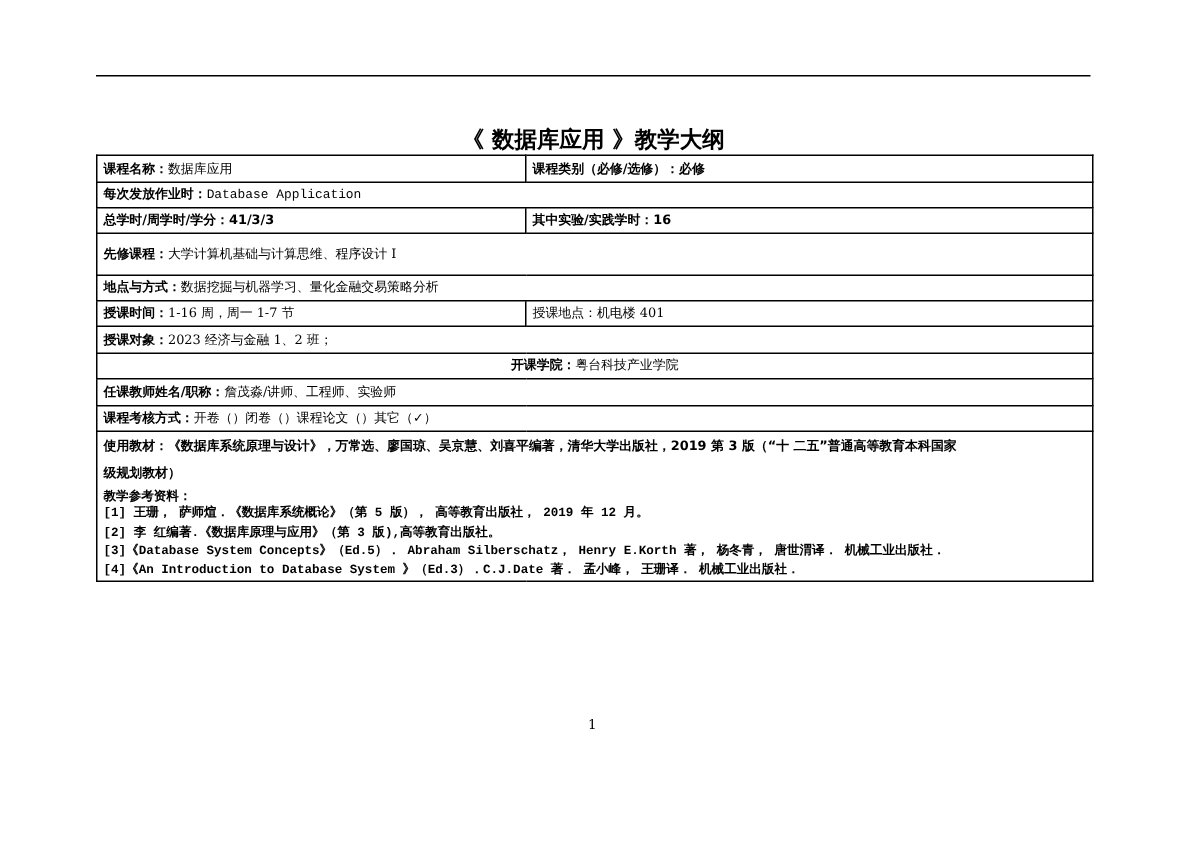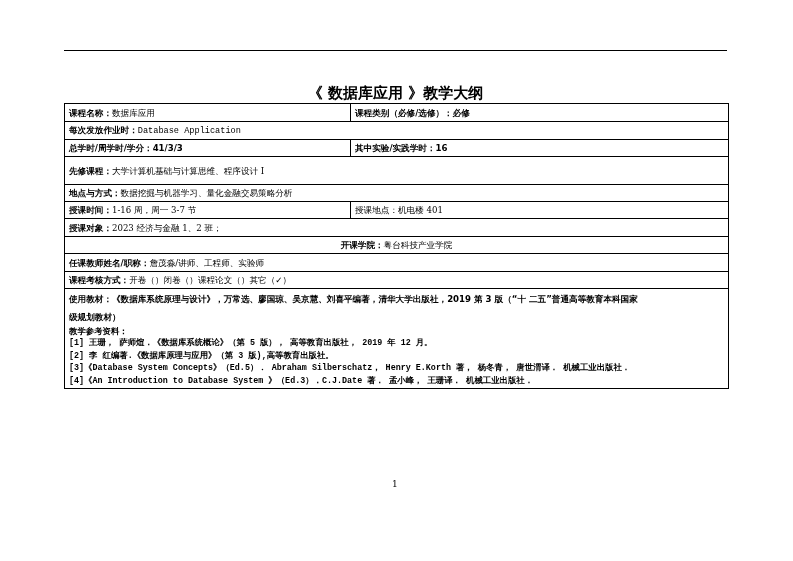--- a/index.html
+++ b/index.html
@@ -61,21 +61,21 @@
       <span class="lbl">先修课程：</span><span class="val">大学计算机基础与计算思维、程序设计 I</span>
     </td>
   </tr>
   <tr style="height:17px;">
     <td colspan="2">
       <span class="lbl">地点与方式：</span><span class="val">数据挖掘与机器学习、量化金融交易策略分析</span>
     </td>
   </tr>
   <tr style="height:17px;">
     <td>
-      <span class="lbl">授课时间：</span><span class="val">1-16 周，周一 3-7 节</span>
+      <span class="lbl">授课时间：</span><span class="val">1-16 周，周一 1-7 节</span>
     </td>
     <td>
       <span class="val">授课地点：</span><span class="val">机电楼 401</span>
     </td>
   </tr>
   <tr style="height:18px;">
     <td colspan="2">
       <span class="lbl">授课对象：</span><span class="val">2023 经济与金融 1、2 班；</span>
     </td>
   </tr>

